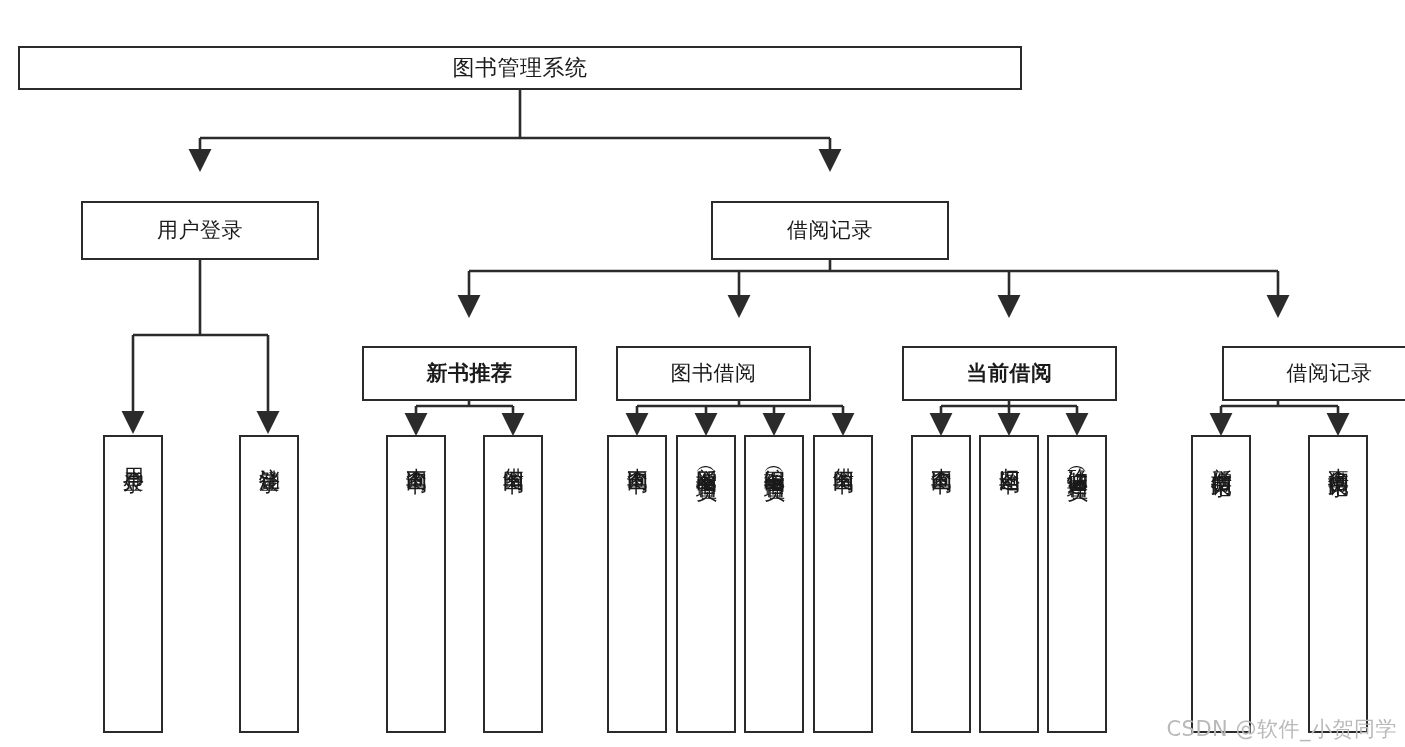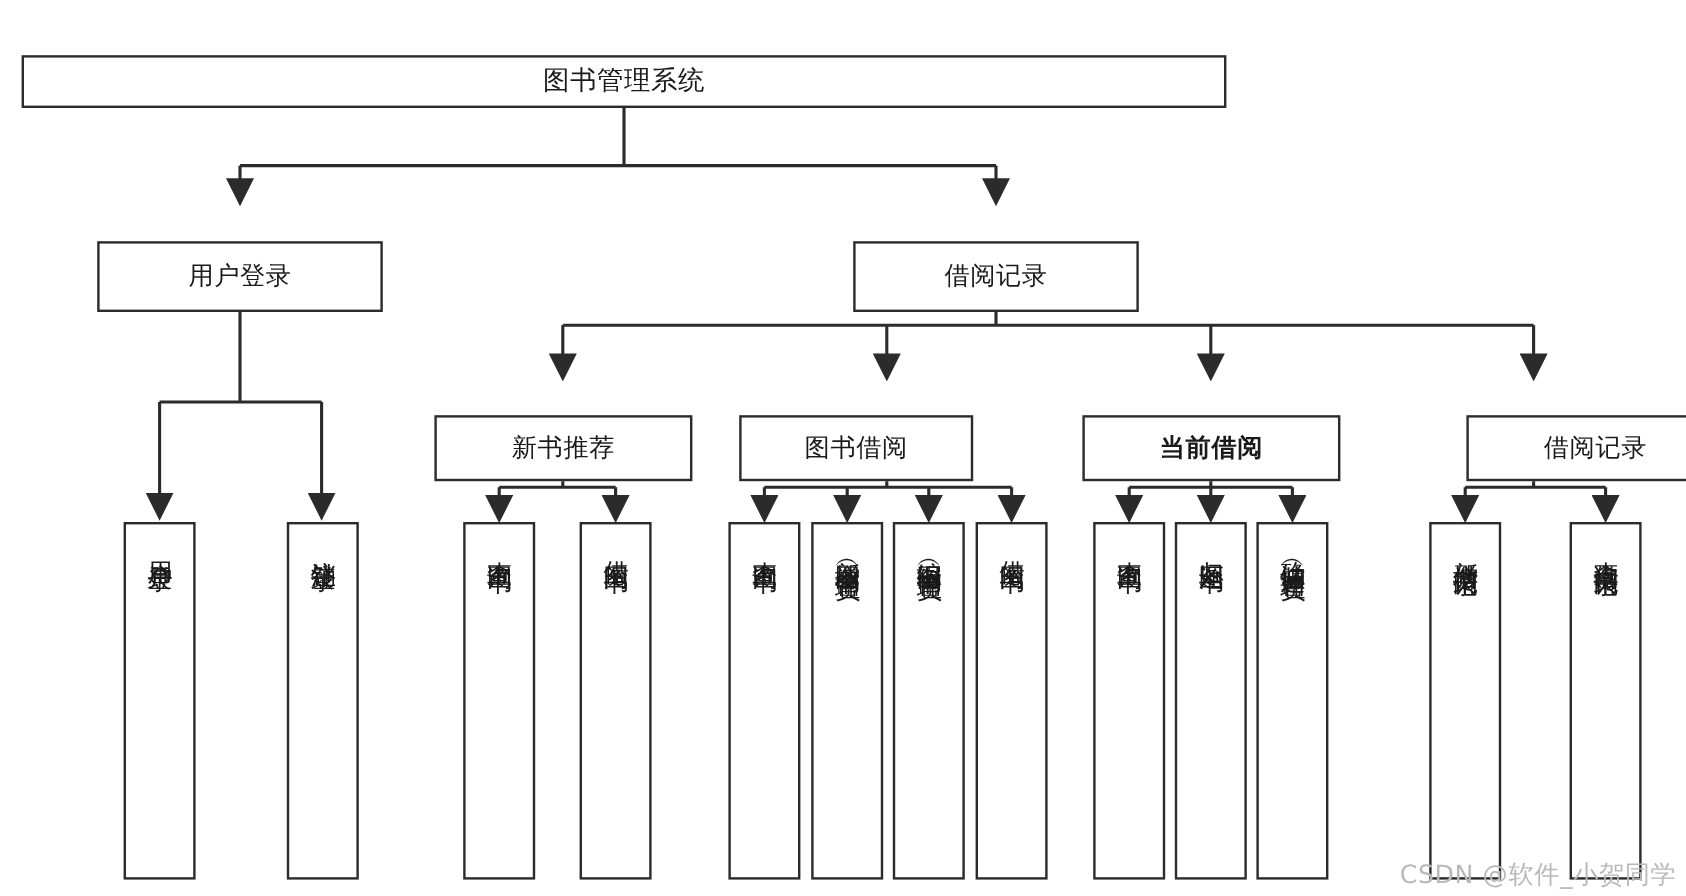--- a/index.html
+++ b/index.html
@@ -130,21 +130,21 @@
     <span>图书管理系统</span>
   </div>
 
   <div class="node h" style="left:81px; top:173px; width:238px; height:59px;">
     <span>用户登录</span>
   </div>
   <div class="node h" style="left:711px; top:173px; width:238px; height:59px;">
     <span>借阅记录</span>
   </div>
 
-  <div class="node h" style="left:362px; top:318px; width:215px; height:55px;">
+  <div class="node h" style="left:362px; top:318px; width:215px; height:55px;font-weight:bold;">
     <span>新书推荐</span>
   </div>
   <div class="node h" style="left:616px; top:318px; width:195px; height:55px;">
     <span>图书借阅</span>
   </div>
   <div class="node h" style="left:902px; top:318px; width:215px; height:55px;font-weight:bold;">
     <span>当前借阅</span>
   </div>
   <div class="node h" style="left:1222px; top:318px; width:215px; height:55px;">
     <span>借阅记录</span>

